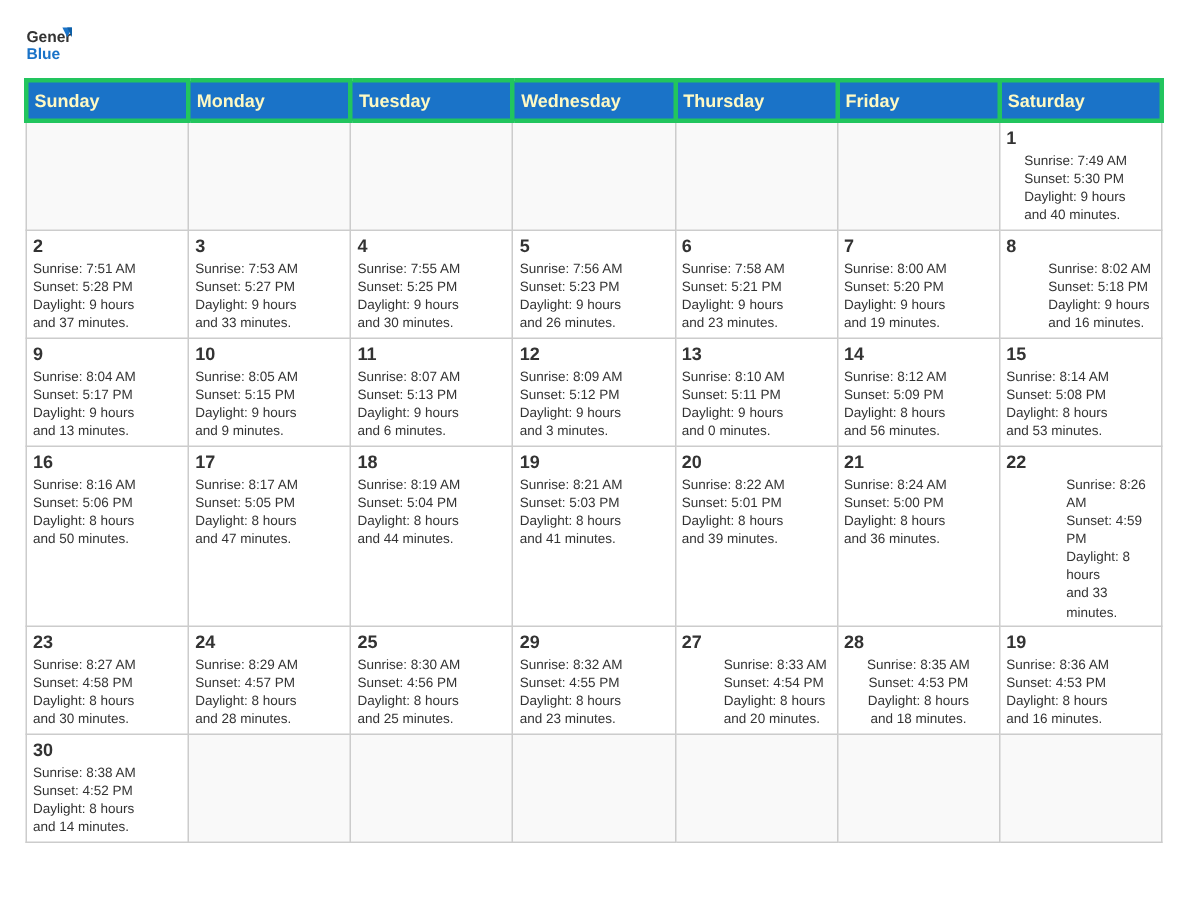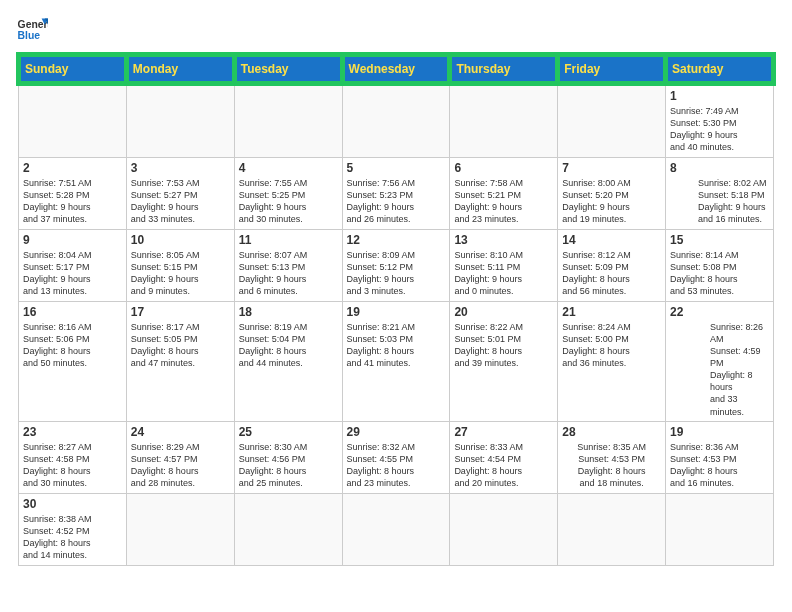--- a/index.html
+++ b/index.html
@@ -44,25 +44,25 @@
       font-weight: normal;
       color: #555;
     }
     .calendar {
       width: 100%;
       border-collapse: collapse;
       table-layout: fixed;
     }
     .calendar thead tr th {
       background: #1a73c8;
-      color: #fde047;
+      color: #fef9c3;
       font-size: 12px;
       font-weight: bold;
       padding: 5px 4px;
-      border: 5px solid #22c55e;
+      border: 3px solid #22c55e;
       text-align: left;
     }
     .calendar tbody tr td {
       border: 1px solid #ccc;
       vertical-align: top;
       padding: 3px 4px;
       font-size: 9.5px;
       color: #333;
       height: 72px;
       width: calc(100%/7);
@@ -124,21 +124,21 @@
     <tbody id="calendar-body">
     <tr>
           <td class="empty"></td>
           <td class="empty"></td>
           <td class="empty"></td>
           <td class="empty"></td>
           <td class="empty"></td>
           <td class="empty"></td>
           <td>
             <span class="day-number">1</span>
-            <div class="day-info" style="white-space: pre-line;">Sunrise: 7:49 AM
+            <div class="day-info" style="white-space: pre-line; margin-left: 12px;">Sunrise: 7:49 AM
 Sunset: 5:30 PM
 Daylight: 9 hours
 and 40 minutes.</div>
           </td>
         </tr>
         <tr>
           <td>
             <span class="day-number">2</span>
             <div class="day-info" style="white-space: pre-line;">Sunrise: 7:51 AM
 Sunset: 5:28 PM
@@ -314,21 +314,21 @@
           </td>
           <td>
             <span class="day-number">29</span>
             <div class="day-info" style="white-space: pre-line;">Sunrise: 8:32 AM
 Sunset: 4:55 PM
 Daylight: 8 hours
 and 23 minutes.</div>
           </td>
           <td>
             <span class="day-number">27</span>
-            <div class="day-info" style="white-space: pre-line;">Sunrise: 8:33 AM
+            <div class="day-info" style="white-space: pre-line; margin-left: 28px;">Sunrise: 8:33 AM
 Sunset: 4:54 PM
 Daylight: 8 hours
 and 20 minutes.</div>
           </td>
           <td>
             <span class="day-number">28</span>
             <div class="day-info" style="white-space: pre-line; text-align: center;">Sunrise: 8:35 AM
 Sunset: 4:53 PM
 Daylight: 8 hours
 and 18 minutes.</div>

